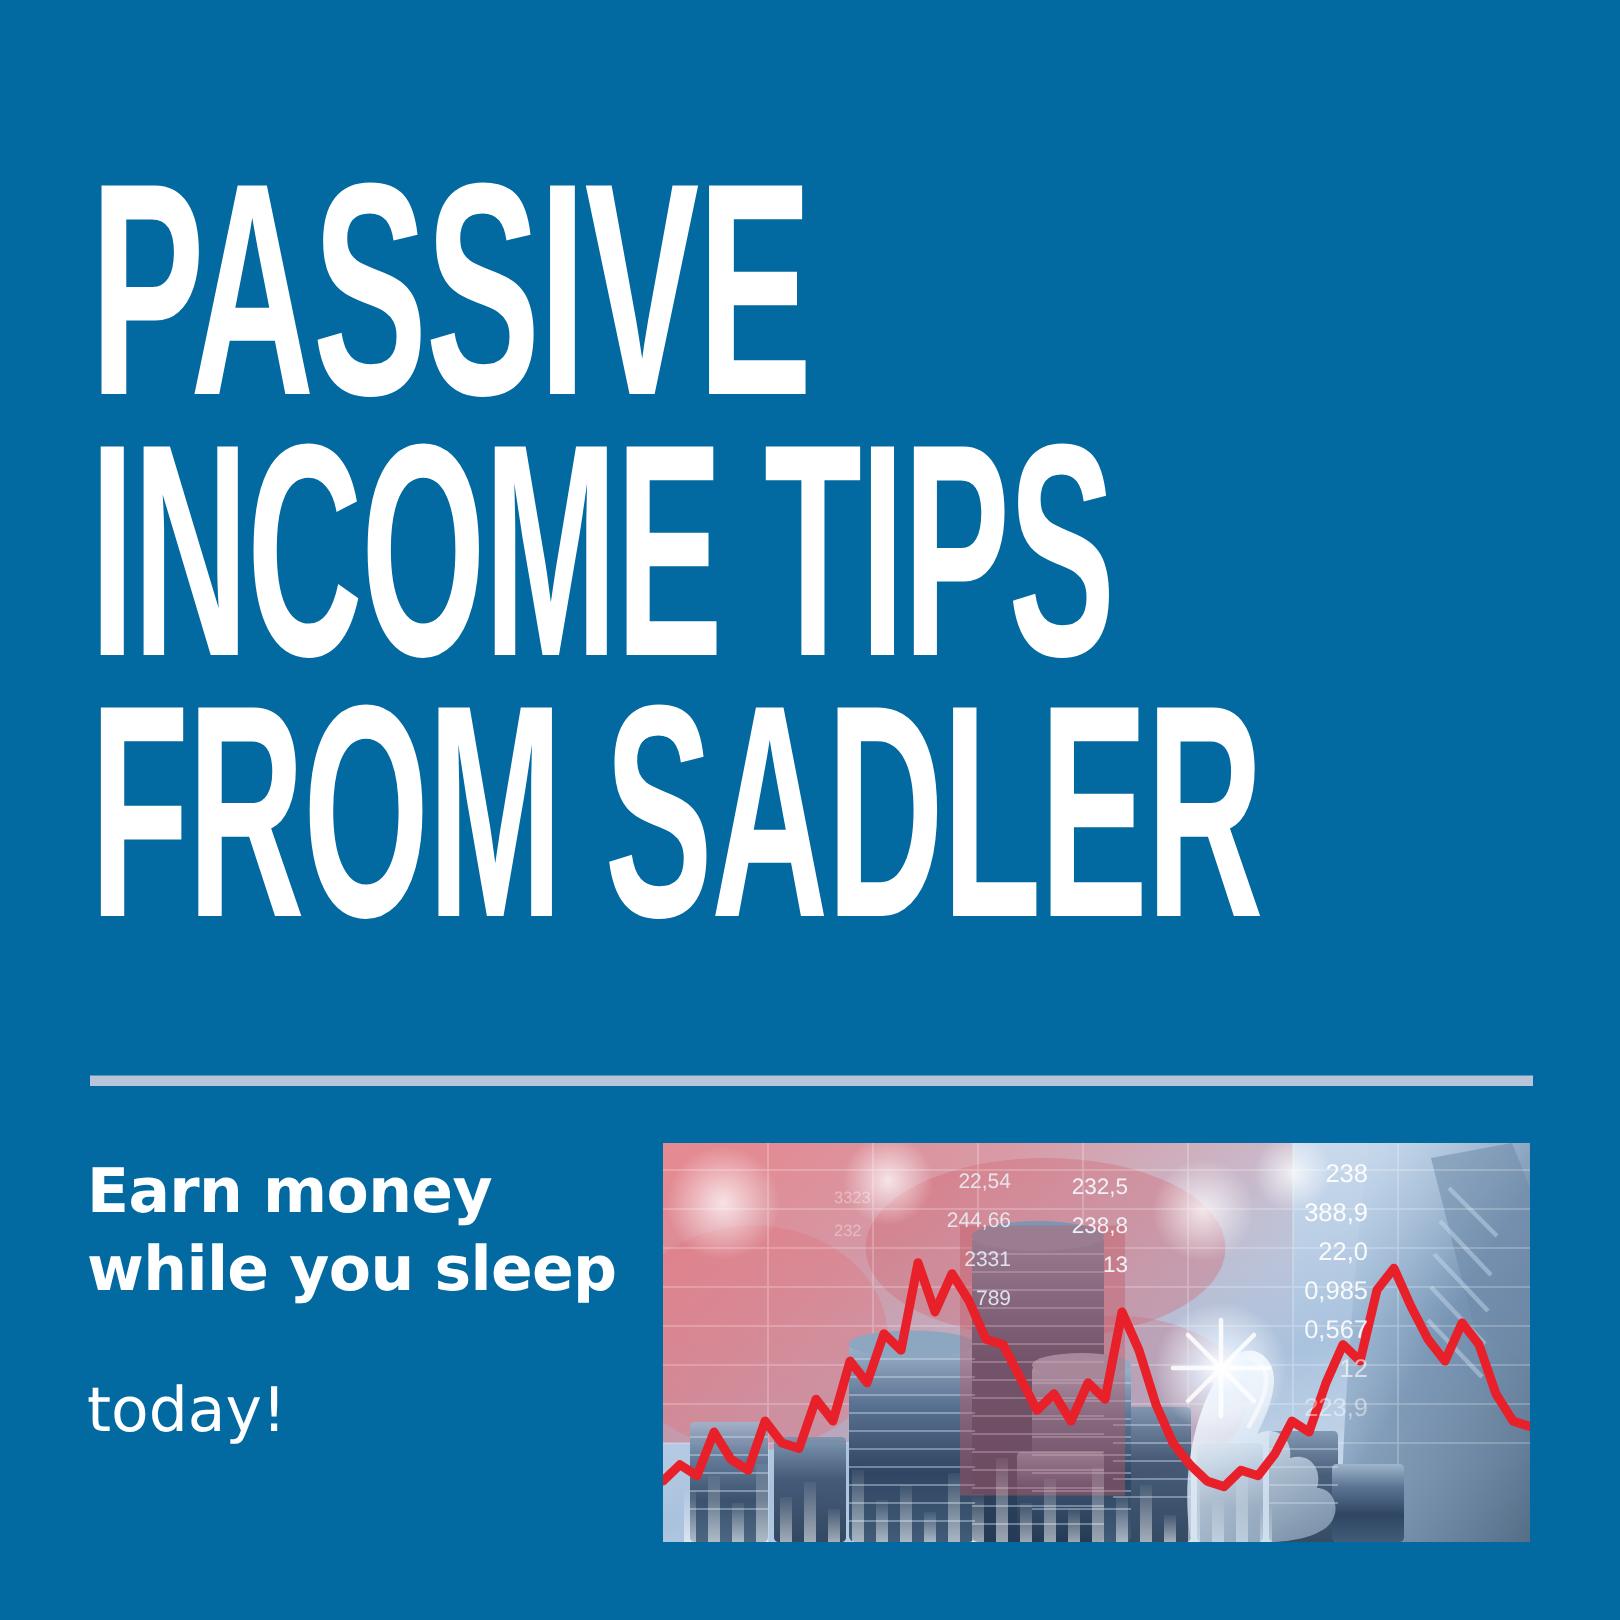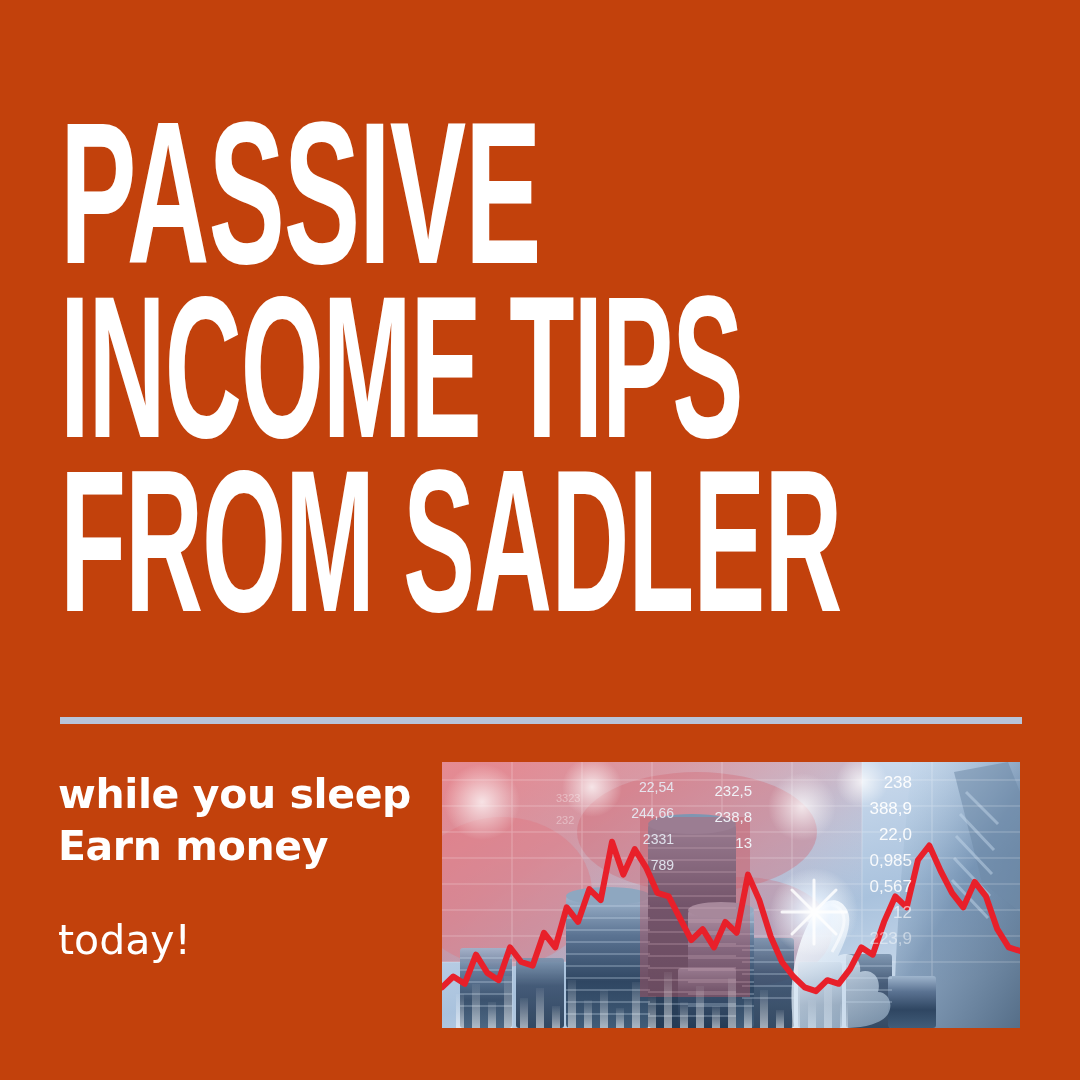--- a/index.html
+++ b/index.html
@@ -10,21 +10,21 @@
     width: 1080px;
     height: 1080px;
     overflow: hidden;
     font-family: "Liberation Sans", sans-serif;
   }
 
   #poster {
     position: relative;
     width: 1080px;
     height: 1080px;
-    background: #c2410c;
+    background: #0369a1;
     overflow: hidden;
   }
 
   
   #headline {
     position: absolute;
     left: 60px;
     top: 104px;
     width: 980px;
   }
@@ -100,22 +100,22 @@
 
   <div id="headline">
     <span class="headline-line" id="headline-line-1">PASSIVE</span>
     <span class="headline-line" id="headline-line-2">INCOME TIPS</span>
     <span class="headline-line" id="headline-line-3">FROM SADLER</span>
   </div>
 
   <div id="divider"></div>
 
   <div id="subcopy">
+    <span class="sub-bold">Earn money</span>
     <span class="sub-bold">while you sleep</span>
-    <span class="sub-bold">Earn money</span>
     <span class="sub-light">today!</span>
   </div>
 
   <div id="photo">
     <svg viewBox="0 0 578 266" preserveAspectRatio="none">
       <defs>
         <linearGradient id="skyGrad" x1="0" y1="0" x2="0.6" y2="1">
           <stop offset="0%" stop-color="#e7edf6"></stop>
           <stop offset="35%" stop-color="#c9d9ec"></stop>
           <stop offset="70%" stop-color="#a9c2dd"></stop>

